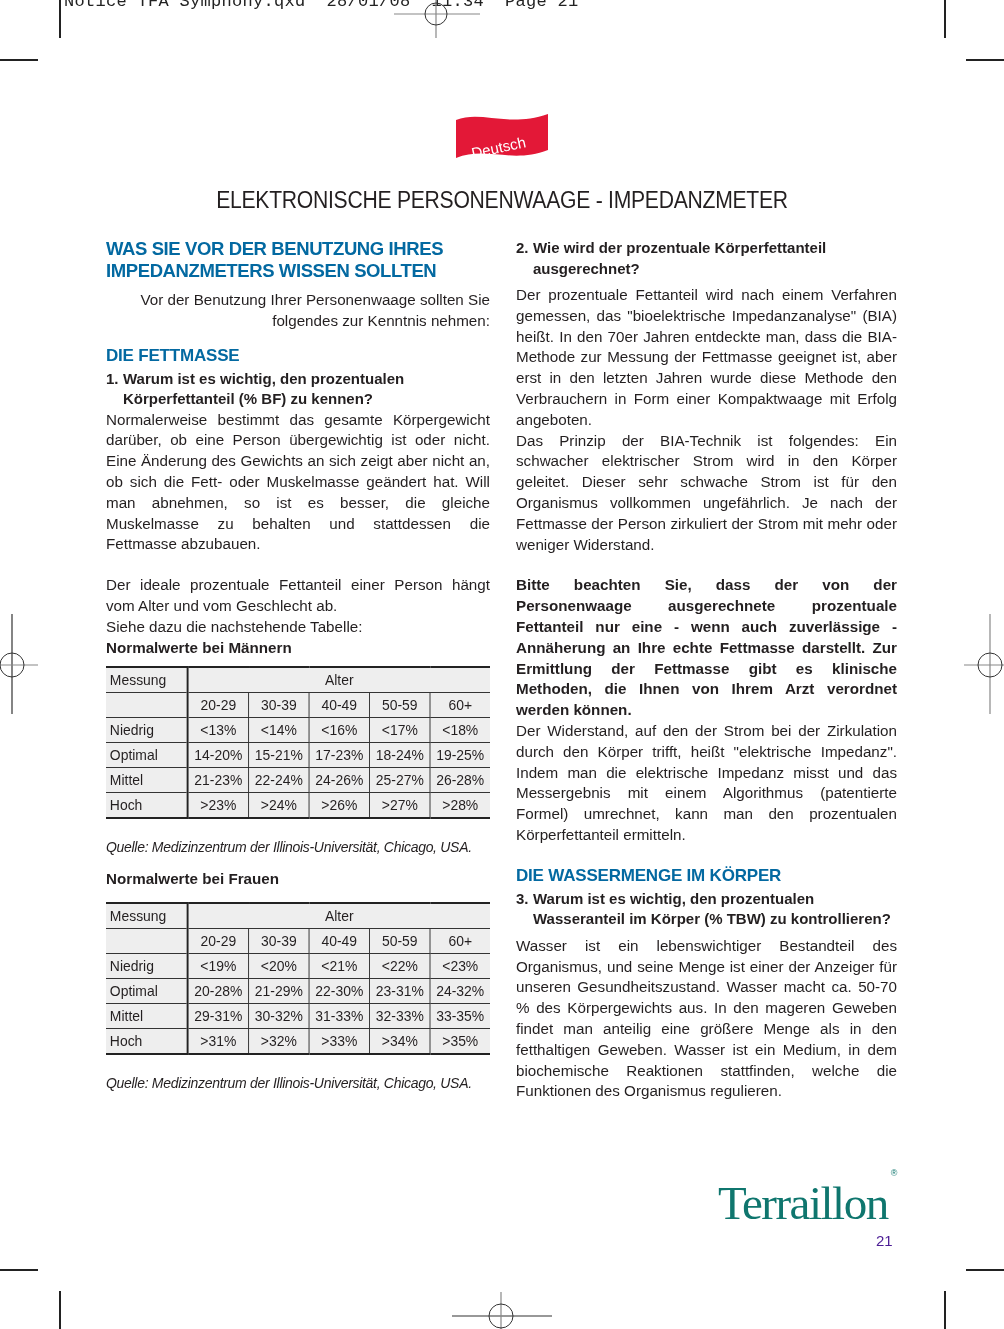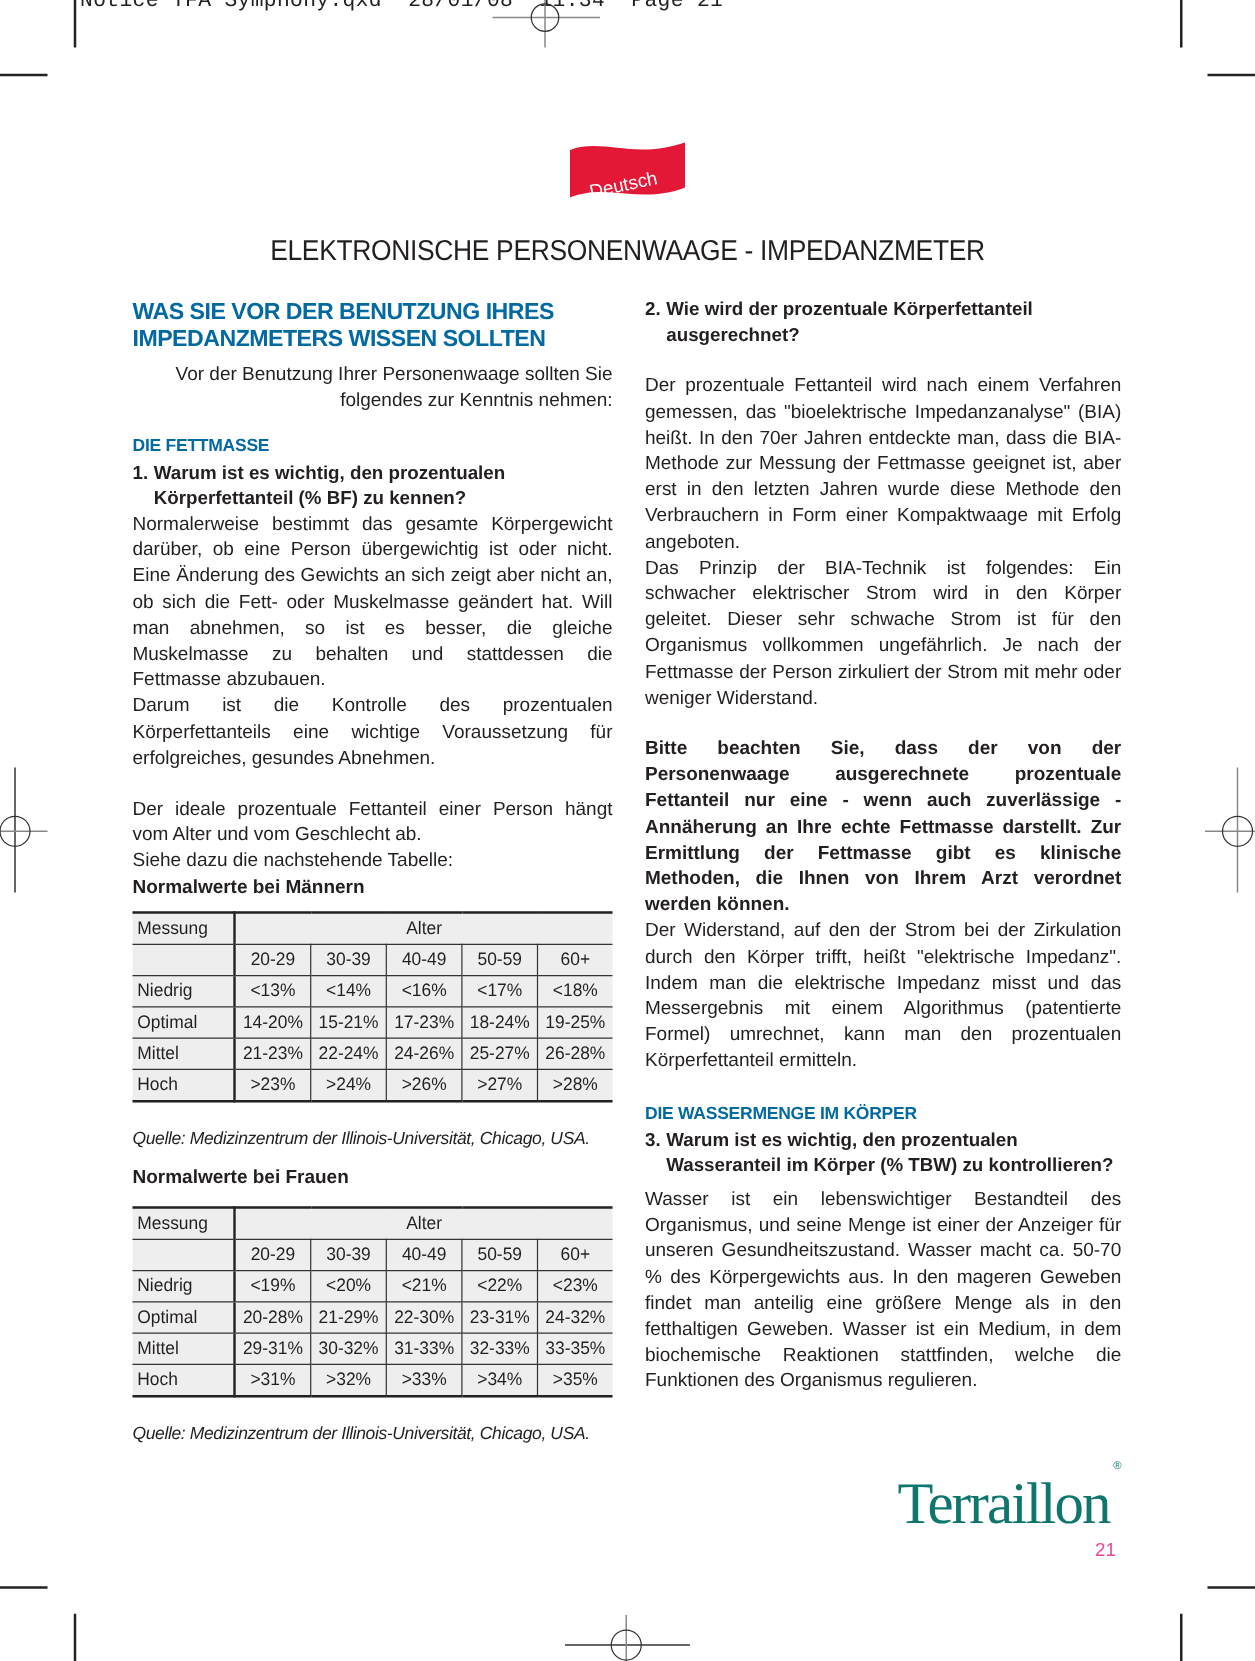--- a/index.html
+++ b/index.html
@@ -11,39 +11,39 @@
   .reg { position:absolute; }
   .flag { position:absolute; left:452px; top:112px; width:100px; height:52px; }
   .doc-title { position:absolute; left:0; width:1004px; top:172px; text-align:center;
                font-size:23px; font-weight:normal; letter-spacing:-0.3px; color:#231f20;
                transform:scaleX(0.92); transform-origin:center; }
   .col { position:absolute; top:238px; }
   .col-left { left:106px; width:384px; }
   .col-right { left:516px; width:381px; }
   .h-red { color:#0369a1; font-weight:bold; margin:0; }
   .h-main { font-size:18.5px; line-height:22px; letter-spacing:-0.4px; }
-  .h-sec { font-size:14px; line-height:20px; letter-spacing:-0.2px; }
+  .h-sec { font-size:17px; line-height:20px; letter-spacing:-0.2px; }
   .q { font-weight:bold; font-size:15px; line-height:20.5px; margin:0; display:flex; }
   .q .num { width:17px; flex:none; }
   p.body { margin:0; font-size:15.2px; line-height:20.8px; text-align:justify; }
   p.bold { font-weight:bold; }
   .tbl-title { font-weight:bold; font-size:15.2px; line-height:20.8px; margin:0; }
   table.bf { border-collapse:collapse; width:384px; background:#eeeeee;
              font-size:14.5px; transform:scaleX(0.96); transform-origin:left; width:400px; }
   table.bf td { height:24px; padding:0 4px; border:1px solid #333; text-align:center;
                 color:#231f20; white-space:nowrap; }
   table.bf td.lbl { text-align:left; border-left:none; border-right:2px solid #222; width:76px; }
   table.bf tr:first-child td { border-top:2.5px solid #222; }
   table.bf tr:last-child td { border-bottom:2.5px solid #222; }
   table.bf td:last-child { border-right:none; }
   .source { font-style:italic; font-size:14px; margin:0; letter-spacing:-0.3px; }
   .logo { position:absolute; left:718px; top:1176px; font-family:"Liberation Serif", serif;
           font-size:47px; color:#0f766e; letter-spacing:-1.5px; }
   .logo sup { font-size:9px; position:relative; top:-26px; left:3px; font-family:"Liberation Sans", sans-serif; }
-  .page-num { position:absolute; left:876px; top:1232px; font-size:15px; color:#ec4899; }
+  .page-num { position:absolute; left:876px; top:1232px; font-size:15px; color:#4c1d95; }
 </style>
 </head>
 <body>
 
 <div class="slug">Notice TFA Symphony.qxd  28/01/08  11:34  Page 21</div>
 
 <div class="crop" style="left:59px;top:0;width:1.5px;height:38px;"></div>
 <div class="crop" style="left:0;top:59px;width:38px;height:1.5px;"></div>
 <div class="crop" style="left:944px;top:0;width:1.5px;height:38px;"></div>
 <div class="crop" style="left:966px;top:59px;width:38px;height:1.5px;"></div>
@@ -86,21 +86,20 @@
     <span>IMPEDANZMETERS WISSEN SOLLTEN</span>
   </h2>
   <p class="body" style="margin-top:8px;text-align:right;margin-left:20px;">Vor der Benutzung Ihrer Personenwaage sollten Sie folgendes zur Kenntnis nehmen:</p>
 
   <h3 class="h-red h-sec" style="margin-top:14px;">DIE FETTMASSE</h3>
   <div class="q" style="margin-top:3px;">
     <span class="num">1.</span>
     <span>Warum ist es wichtig, den prozentualen Körperfettanteil (% BF) zu kennen?</span>
   </div>
   <p class="body">Normalerweise bestimmt das gesamte Körpergewicht darüber, ob eine Person überge­wichtig ist oder nicht. Eine Änderung des Gewichts an sich zeigt aber nicht an, ob sich die Fett- oder Muskelmasse geändert hat. Will man abnehmen, so ist es besser, die gleiche Muskelmasse zu behalten und stattdessen die Fettmasse abzubauen.</p>
-  <p class="body">Darum ist die Kontrolle des prozentualen Körperfettanteils eine wichtige Voraussetzung für erfolgreiches, gesundes Abnehmen.</p>
   <p class="body" style="margin-top:20px;">Der ideale prozentuale Fettanteil einer Person hängt vom Alter und vom Geschlecht ab.</p>
   <p class="body">Siehe dazu die nachstehende Tabelle:</p>
 
   <p class="tbl-title">Normalwerte bei Männern</p>
   <table class="bf" style="margin-top:8px;">
     <tbody>
         <tr>
       <td class="lbl">Messung</td>
       <td colspan="5">Alter</td>
     </tr>
@@ -198,21 +197,21 @@
   </tbody>
     </table>
   <p class="source" style="margin-top:20px;">Quelle: Medizinzentrum der Illinois-Universität, Chicago, USA.</p>
 </div>
 
 <div class="col col-right">
   <div class="q">
     <span class="num">2.</span>
     <span>Wie wird der prozentuale Körperfettanteil ausgerechnet?</span>
   </div>
-  <p class="body" style="margin-top:20px;">Der prozentuale Fettanteil wird nach einem Verfahren gemessen, das "bioelektrische Impedanzanalyse" (BIA) heißt. In den 70er Jahren entdeckte man, dass die BIA-Methode zur Messung der Fettmasse geeignet ist, aber erst in den letzten Jahren wurde diese Methode den Verbrauchern in Form einer Kompaktwaage mit Erfolg angeboten.</p>
+  <p class="body" style="margin-top:6px;">Der prozentuale Fettanteil wird nach einem Verfahren gemessen, das "bioelektrische Impedanzanalyse" (BIA) heißt. In den 70er Jahren entdeckte man, dass die BIA-Methode zur Messung der Fettmasse geeignet ist, aber erst in den letzten Jahren wurde diese Methode den Verbrauchern in Form einer Kompaktwaage mit Erfolg angeboten.</p>
   <p class="body">Das Prinzip der BIA-Technik ist folgendes: Ein schwacher elektrischer Strom wird in den Körper geleitet. Dieser sehr schwache Strom ist für den Organismus vollkommen ungefährlich. Je nach der Fettmasse der Person zirkuliert der Strom mit mehr oder weniger Widerstand.</p>
   <p class="body bold" style="margin-top:20px;">Bitte beachten Sie, dass der von der Personenwaage ausgerechnete prozentuale Fettanteil nur eine - wenn auch zuverlässige - Annäherung an Ihre echte Fettmasse darstellt. Zur Ermittlung der Fettmasse gibt es klinische Methoden, die Ihnen von Ihrem Arzt verordnet werden können.</p>
   <p class="body">Der Widerstand, auf den der Strom bei der Zirkulation durch den Körper trifft, heißt "elektrische Impedanz". Indem man die elektrische Impedanz misst und das Messergebnis mit einem Algorithmus (patentierte Formel) umrechnet, kann man den prozentualen Körperfettanteil ermitteln.</p>
 
   <h3 class="h-red h-sec" style="margin-top:20px;">DIE WASSERMENGE IM KÖRPER</h3>
   <div class="q" style="margin-top:3px;">
     <span class="num">3.</span>
     <span>Warum ist es wichtig, den prozentualen Wasseranteil im Körper (% TBW) zu kontrollieren?</span>
   </div>
   <p class="body" style="margin-top:6px;">Wasser ist ein lebenswichtiger Bestandteil des Organismus, und seine Menge ist einer der Anzeiger für unseren Gesundheitszustand. Wasser macht ca. 50-70 % des Körpergewichts aus. In den mageren Geweben findet man anteilig eine größere Menge als in den fetthaltigen Geweben. Wasser ist ein Medium, in dem biochemische Reaktionen stattfinden, welche die Funktionen des Organismus regulieren.</p>

